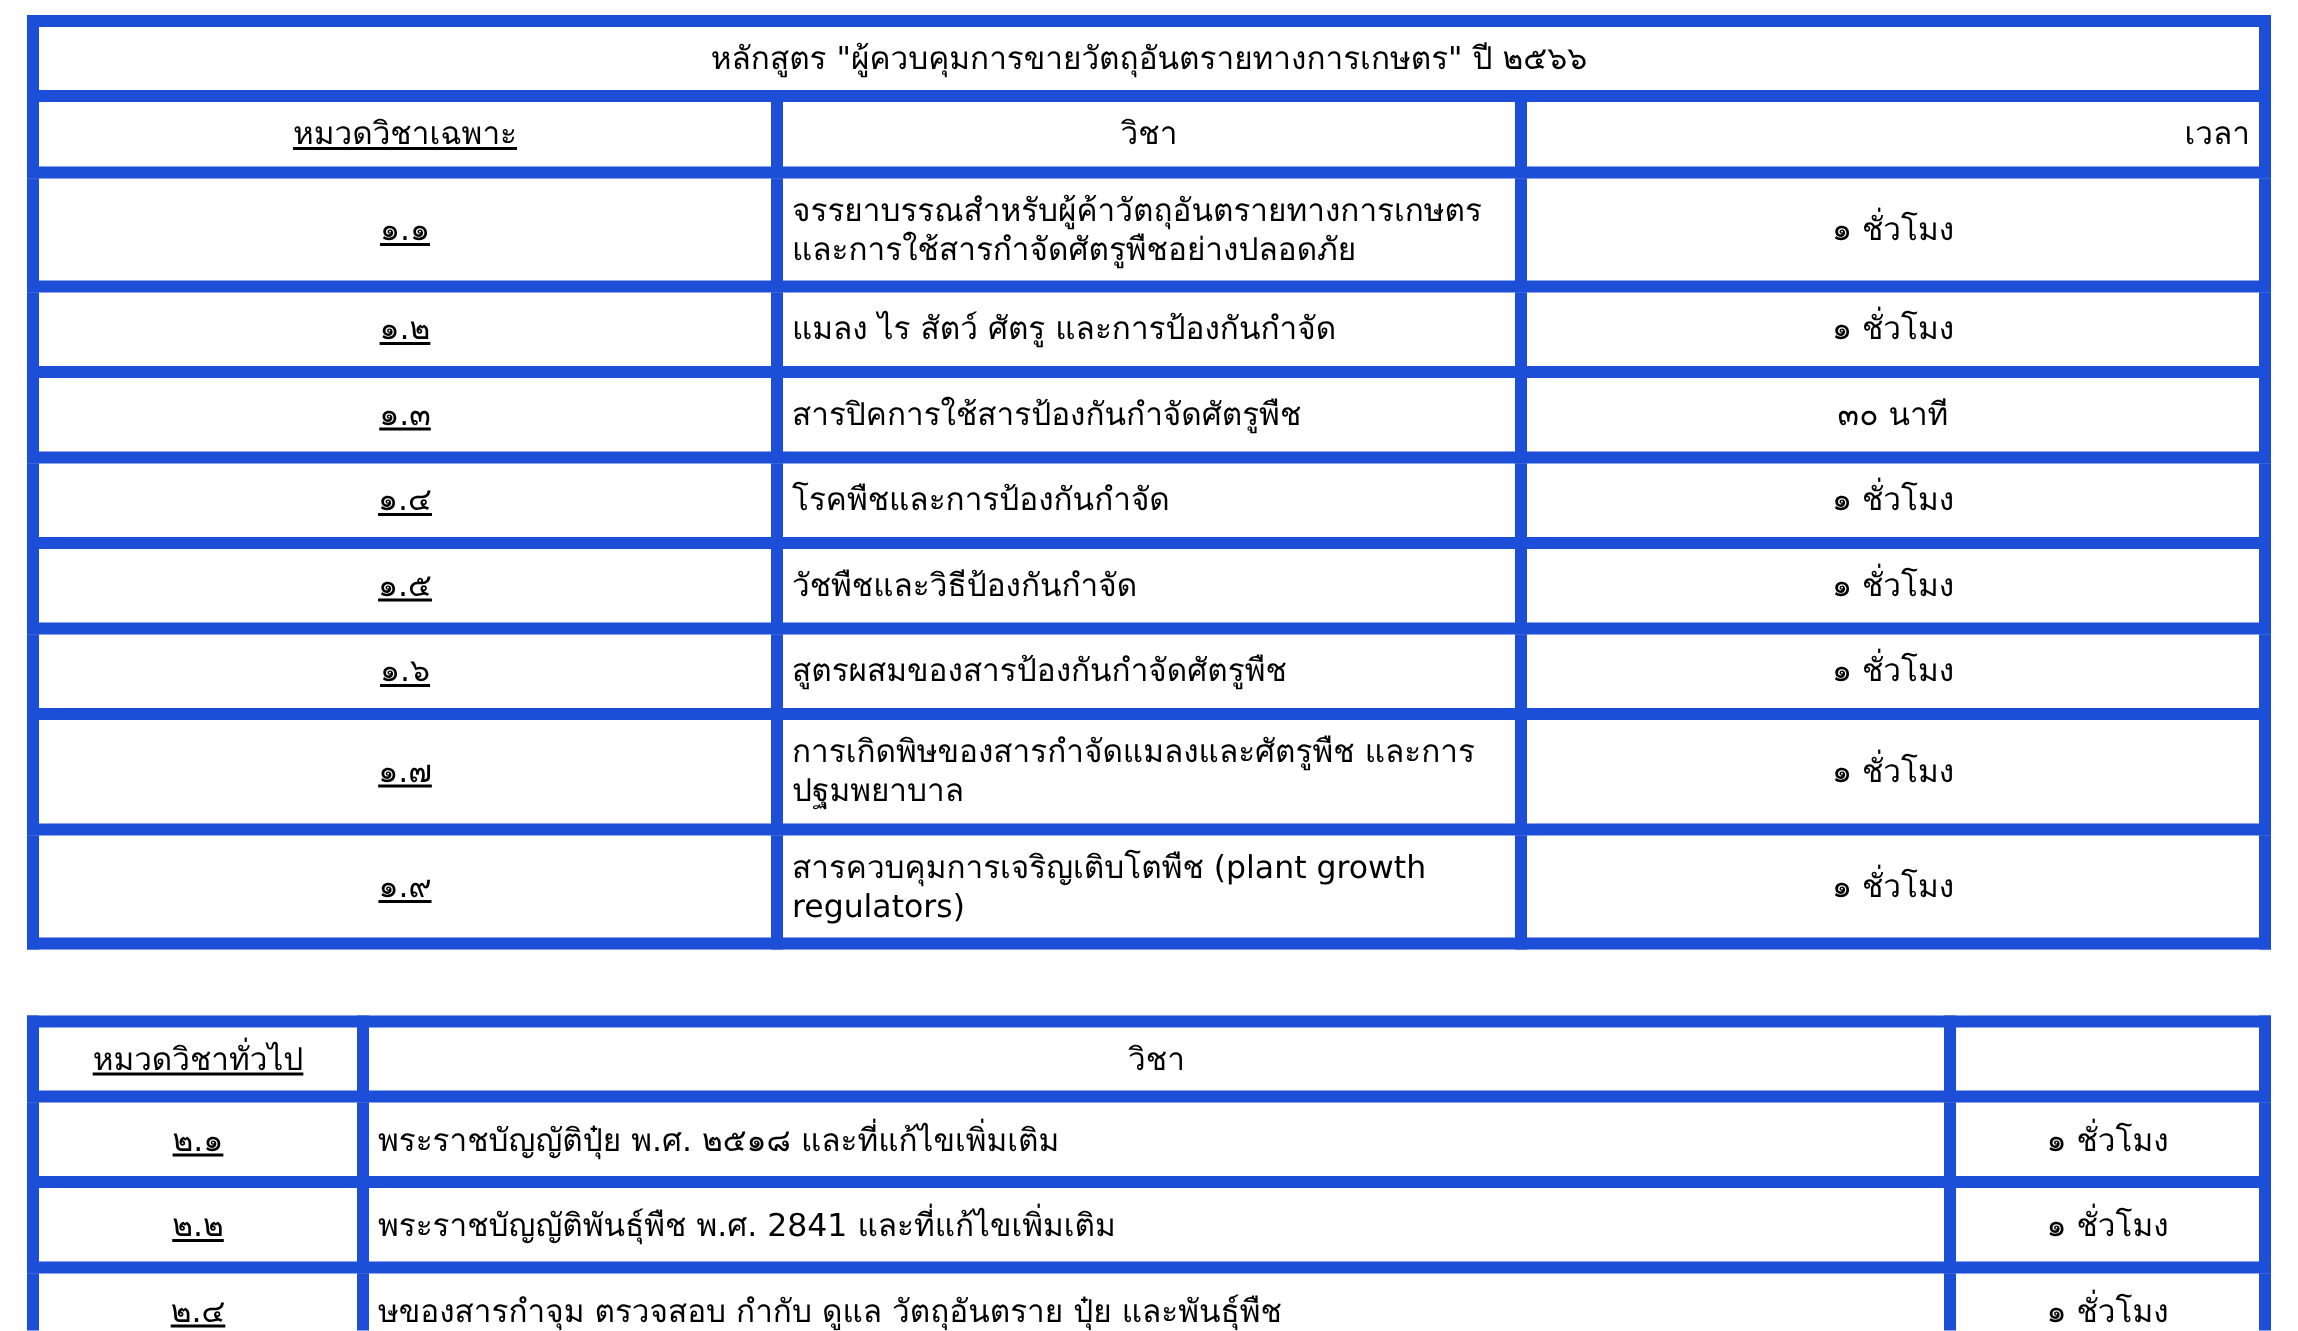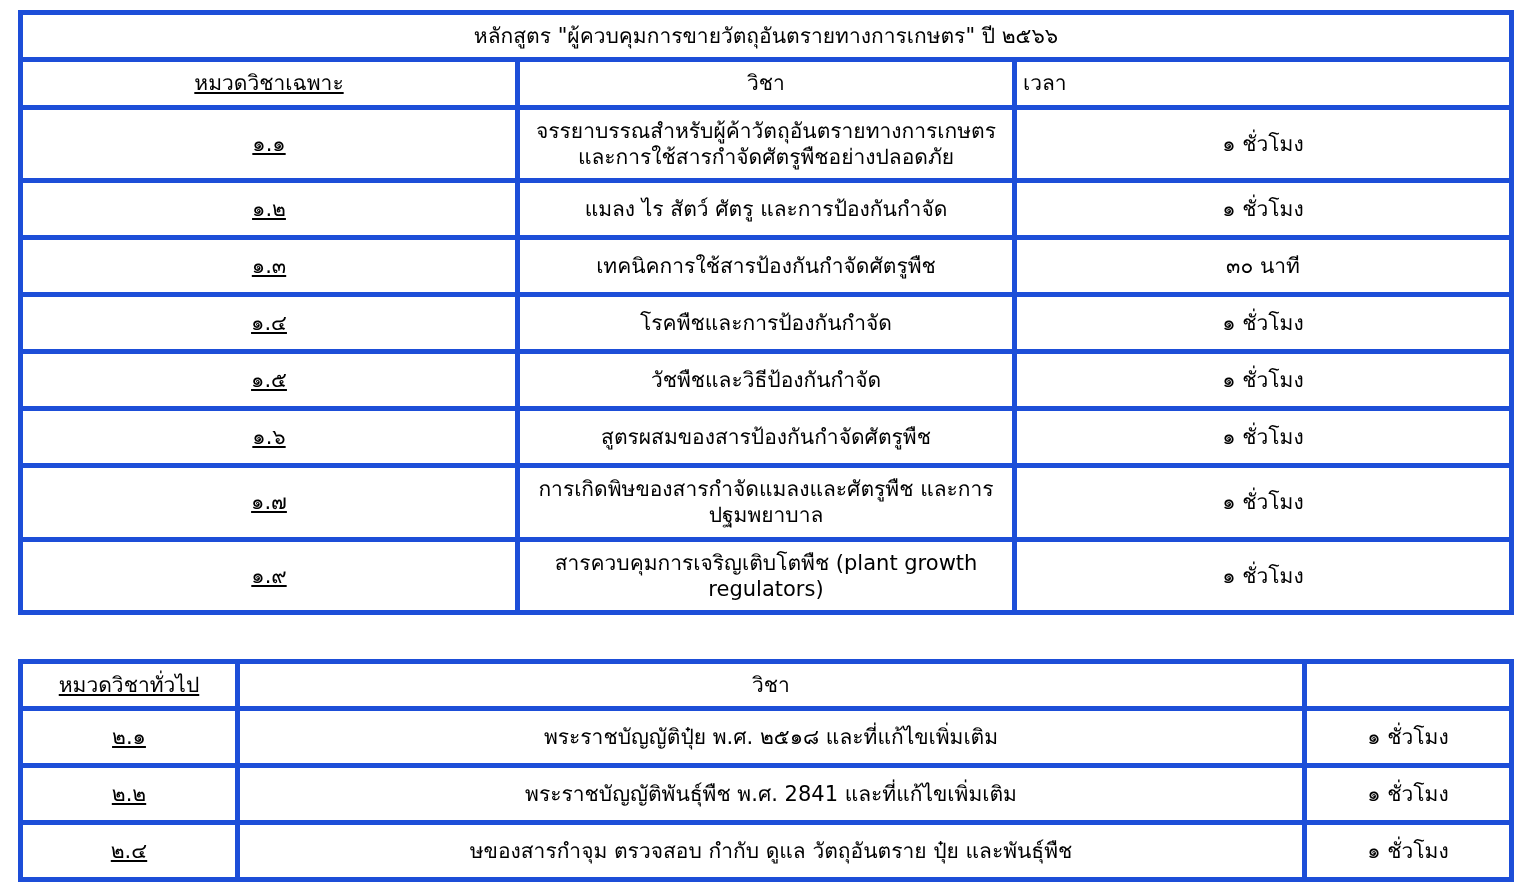--- a/index.html
+++ b/index.html
@@ -20,40 +20,40 @@
     box-sizing: border-box;
     padding: 10px 18px 0 18px;
   }
   table.doc-table {
     width: 1496px;
     border-collapse: collapse;
     table-layout: fixed;
     margin: 0;
   }
   table.doc-table td, table.doc-table th {
-    border: 5px solid #1d4ed8;
+    border: 8px solid #1d4ed8;
     padding: 8px 6px;
     font-size: 21px;
     line-height: 1.25;
     vertical-align: middle;
     font-weight: normal;
     margin-top: 40px;
   }
   .title-cell {
     text-align: center;
     font-weight: bold;
     font-size: 23px;
     padding: 9px 6px;
   }
   .col-code { width: 200px; text-align: center; text-decoration: underline; }
-  .col-subject { text-align: center; padding-left: 10px; }
+  .col-subject { text-align: left; padding-left: 10px; }
   .col-time { width: 190px; text-align: center; }
   .head-code { font-weight: bold; text-align: center; font-size: 22px; }
   .head-subject { font-weight: normal; text-align: center; font-size: 22px; }
-  .head-time { font-weight: normal; text-align: left; font-size: 22px; }
+  .head-time { font-weight: normal; text-align: right; font-size: 22px; }
   .row-cell { height: 57px; }
   .gap {
     height: 44px;
   }
   .blank-cell { }
 </style>
 </head>
 <body>
 
 <div class="page">
@@ -73,21 +73,21 @@
         <td class="col-subject">จรรยาบรรณสำหรับผู้ค้าวัตถุอันตรายทางการเกษตรและการใช้สารกำจัดศัตรูพืชอย่างปลอดภัย</td>
         <td class="col-time">๑ ชั่วโมง</td>
       </tr>
       <tr class="row-cell">
         <td class="col-code">๑.๒</td>
         <td class="col-subject">แมลง ไร สัตว์ ศัตรู และการป้องกันกำจัด</td>
         <td class="col-time">๑ ชั่วโมง</td>
       </tr>
       <tr class="row-cell">
         <td class="col-code">๑.๓</td>
-        <td class="col-subject">เทคนิคการใช้สารป้องกันกำจัดศัตรูพืช</td>
+        <td class="col-subject">สารปิคการใช้สารป้องกันกำจัดศัตรูพืช</td>
         <td class="col-time">๓๐ นาที</td>
       </tr>
       <tr class="row-cell">
         <td class="col-code">๑.๔</td>
         <td class="col-subject">โรคพืชและการป้องกันกำจัด</td>
         <td class="col-time">๑ ชั่วโมง</td>
       </tr>
       <tr class="row-cell">
         <td class="col-code">๑.๕</td>
         <td class="col-subject">วัชพืชและวิธีป้องกันกำจัด</td>

